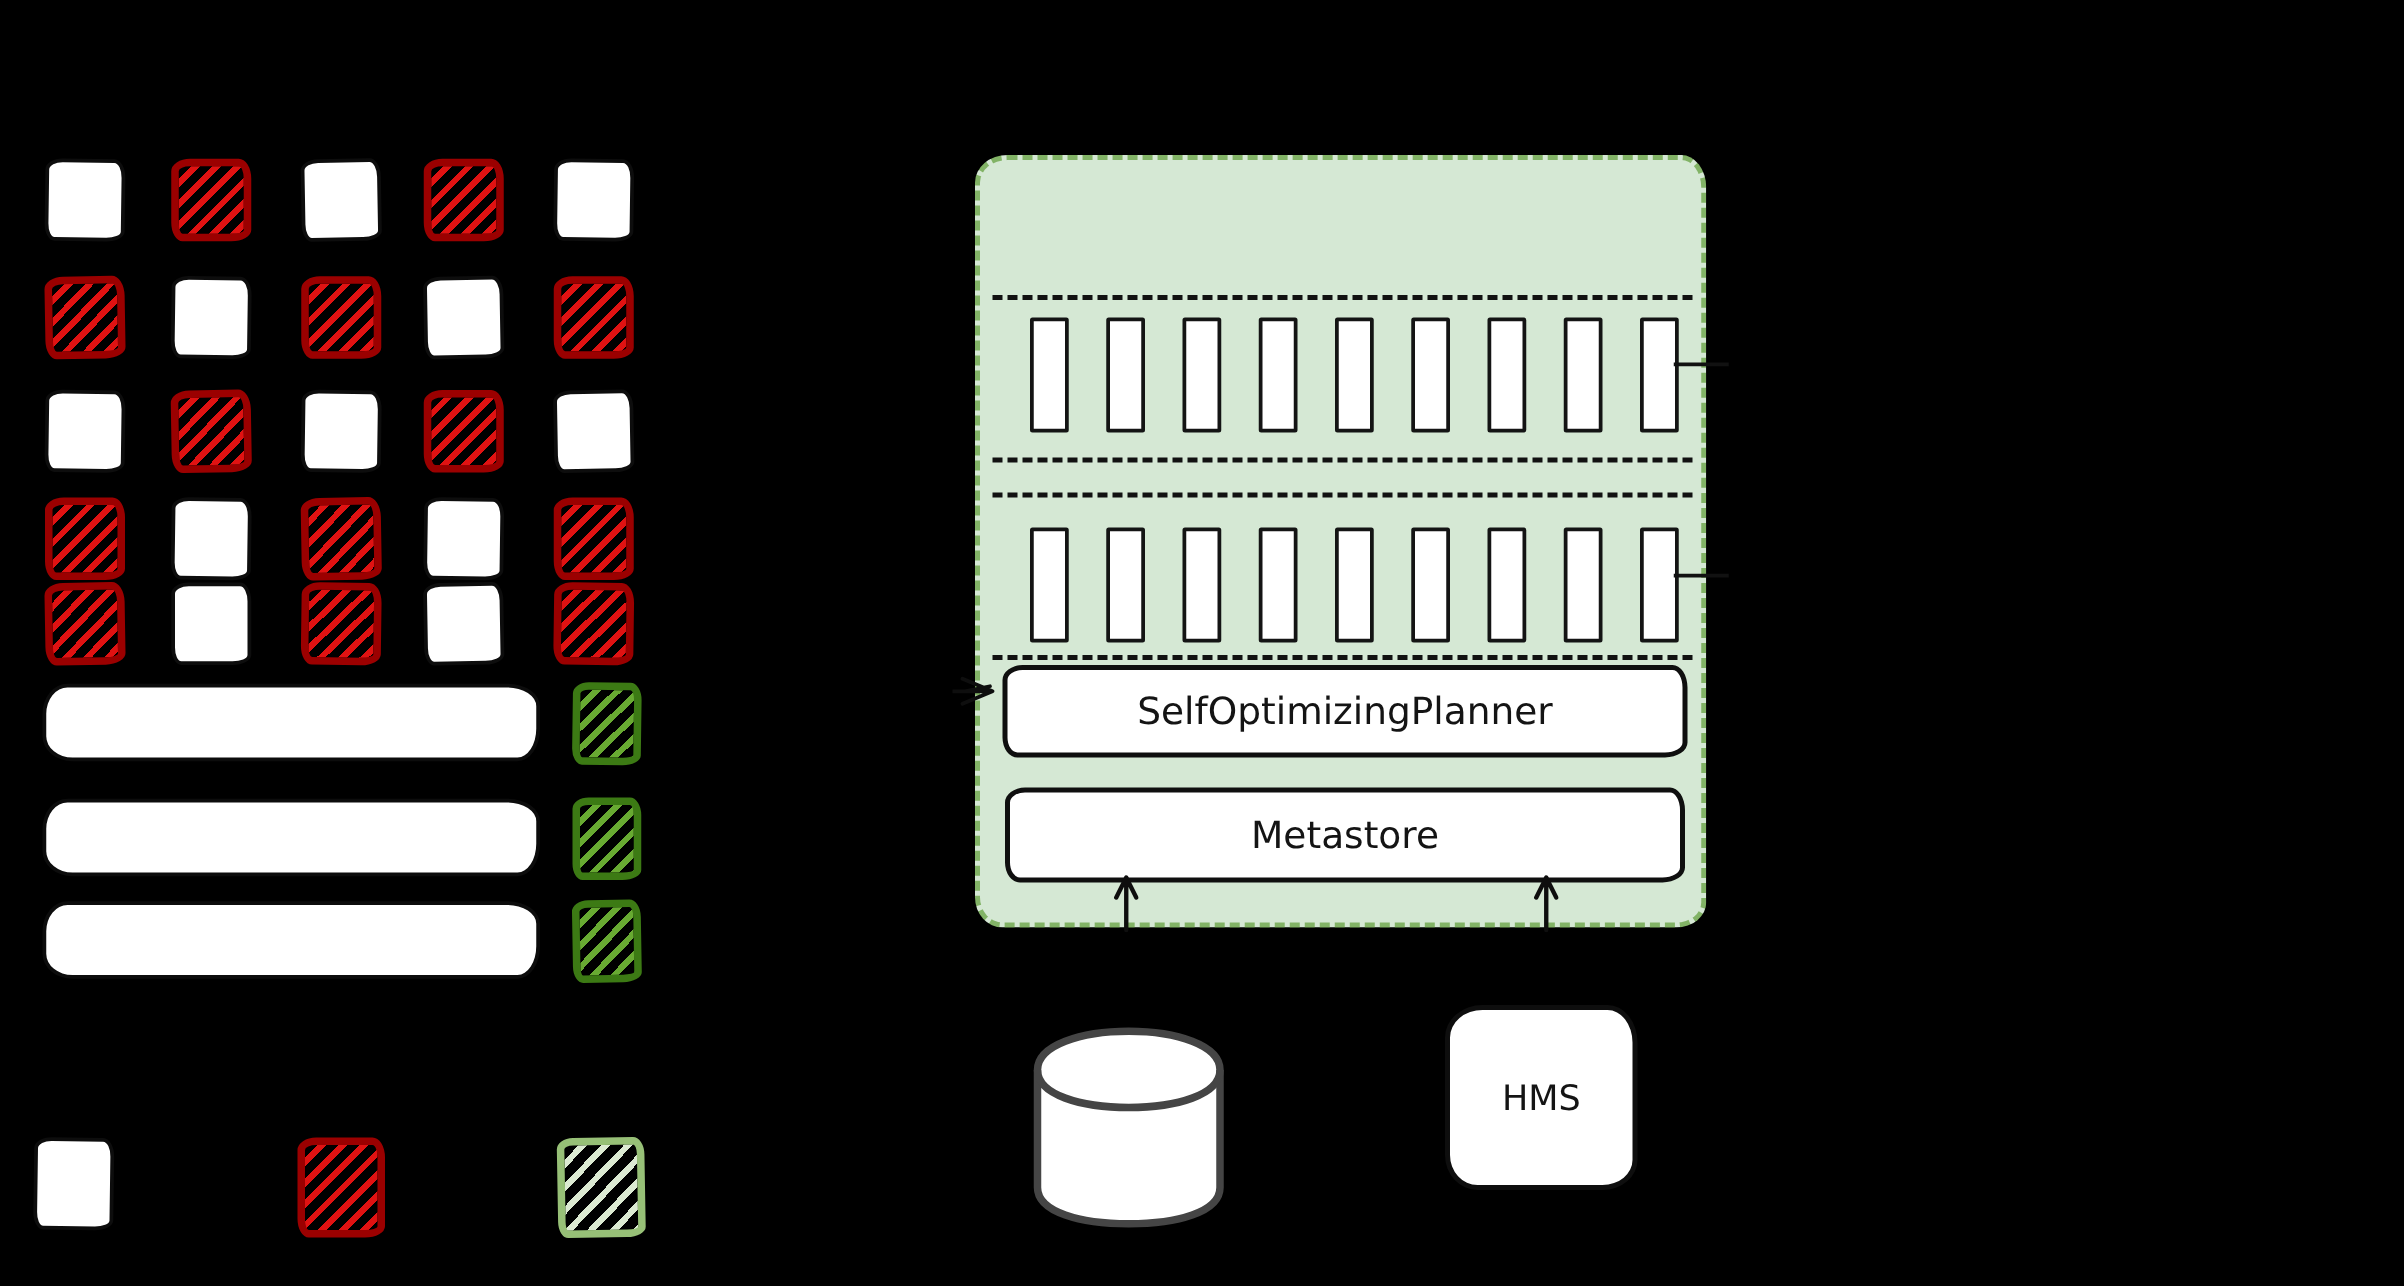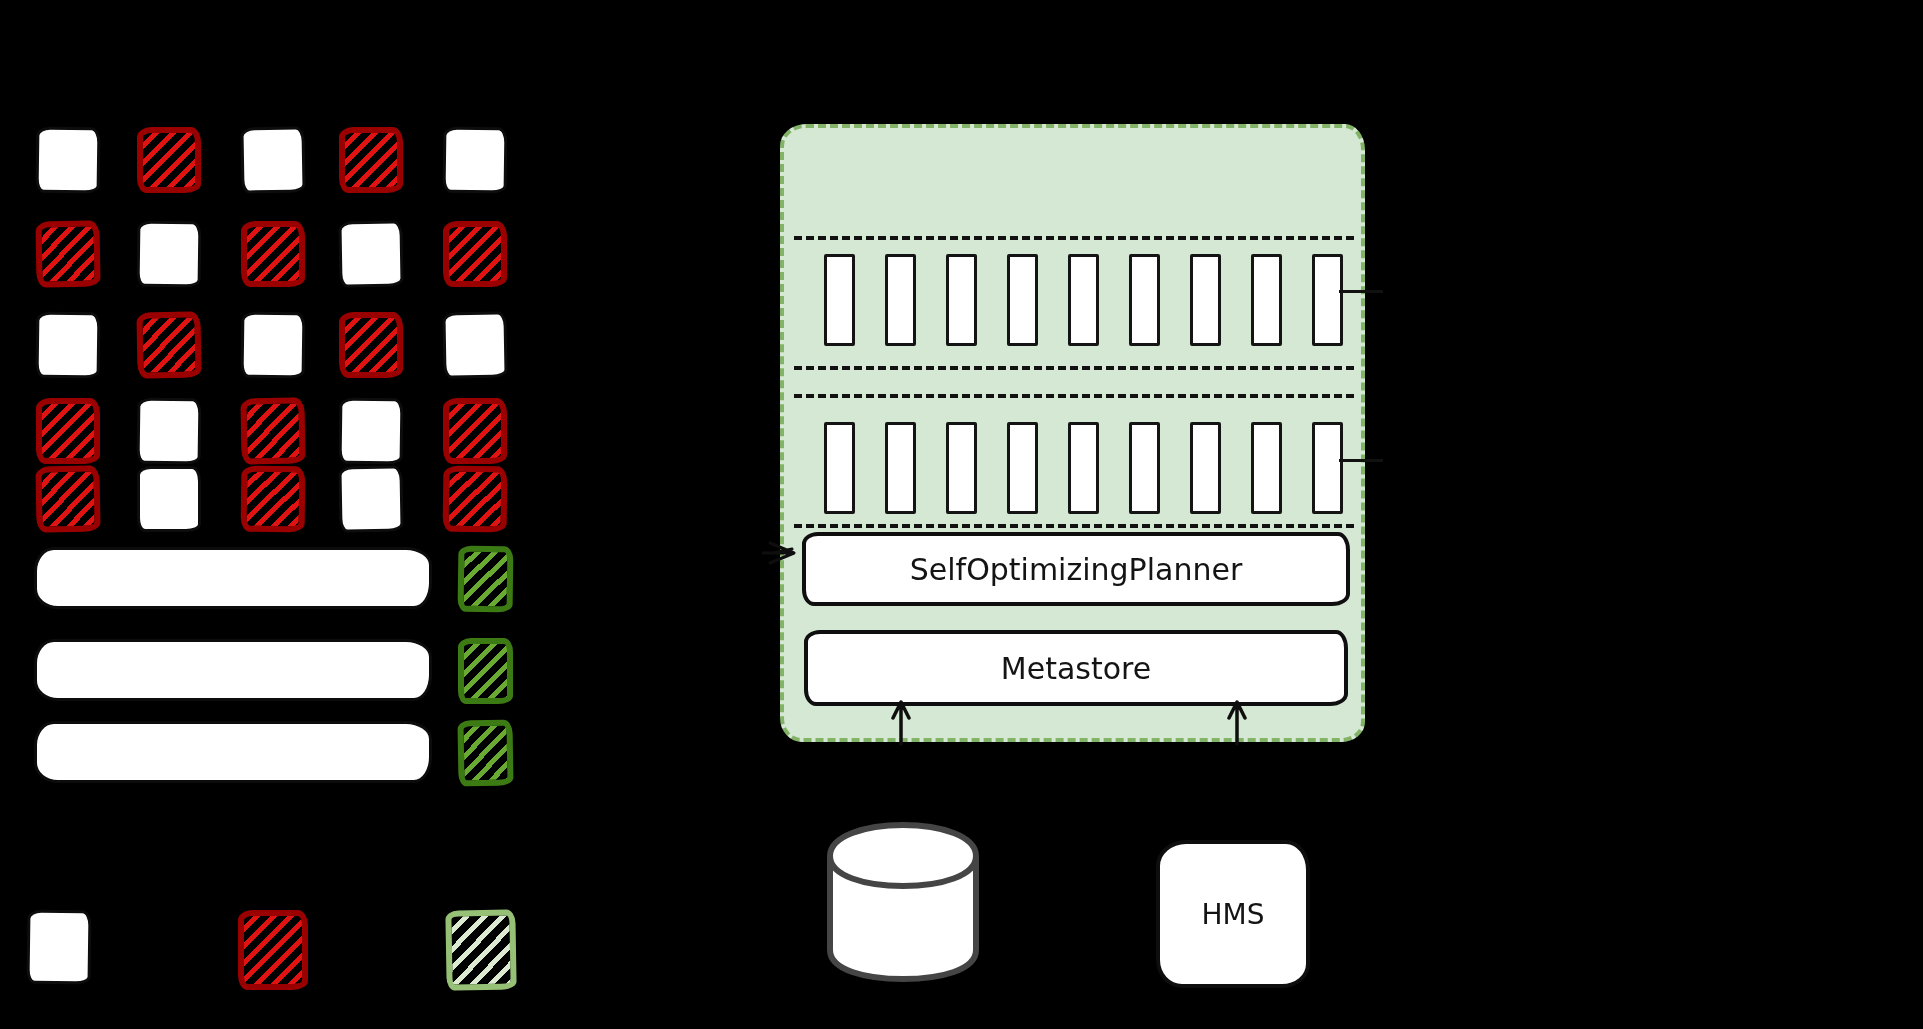--- a/index.html
+++ b/index.html
@@ -55,21 +55,21 @@
   }
   .connector{position:absolute;height:3px;background:#111;}
   .inner-box{
     position:absolute;box-sizing:border-box;background:#fff;border:4px solid #0f0f0f;
     border-radius:16px 12px 18px 12px / 12px 18px 12px 16px;
     display:flex;align-items:center;justify-content:center;
     font-size:30px;font-weight:500;color:#141414;
   }
   
   .hms-box{
-    position:absolute;left:1156px;top:840px;width:154px;height:148px;box-sizing:border-box;
+    position:absolute;left:1156px;top:804px;width:154px;height:148px;box-sizing:border-box;
     background:#fff;border:4px solid #0e0e0e;
     border-radius:30px 24px 28px 26px / 26px 30px 24px 28px;
     display:flex;align-items:center;justify-content:center;
     font-size:28px;font-weight:500;color:#141414;
   }
   .cylinder{position:absolute;left:823px;top:820px;}
   .legend-row{position:absolute;left:0;top:0;}
   .arrow-svg{position:absolute;}
 </style>
 </head>

